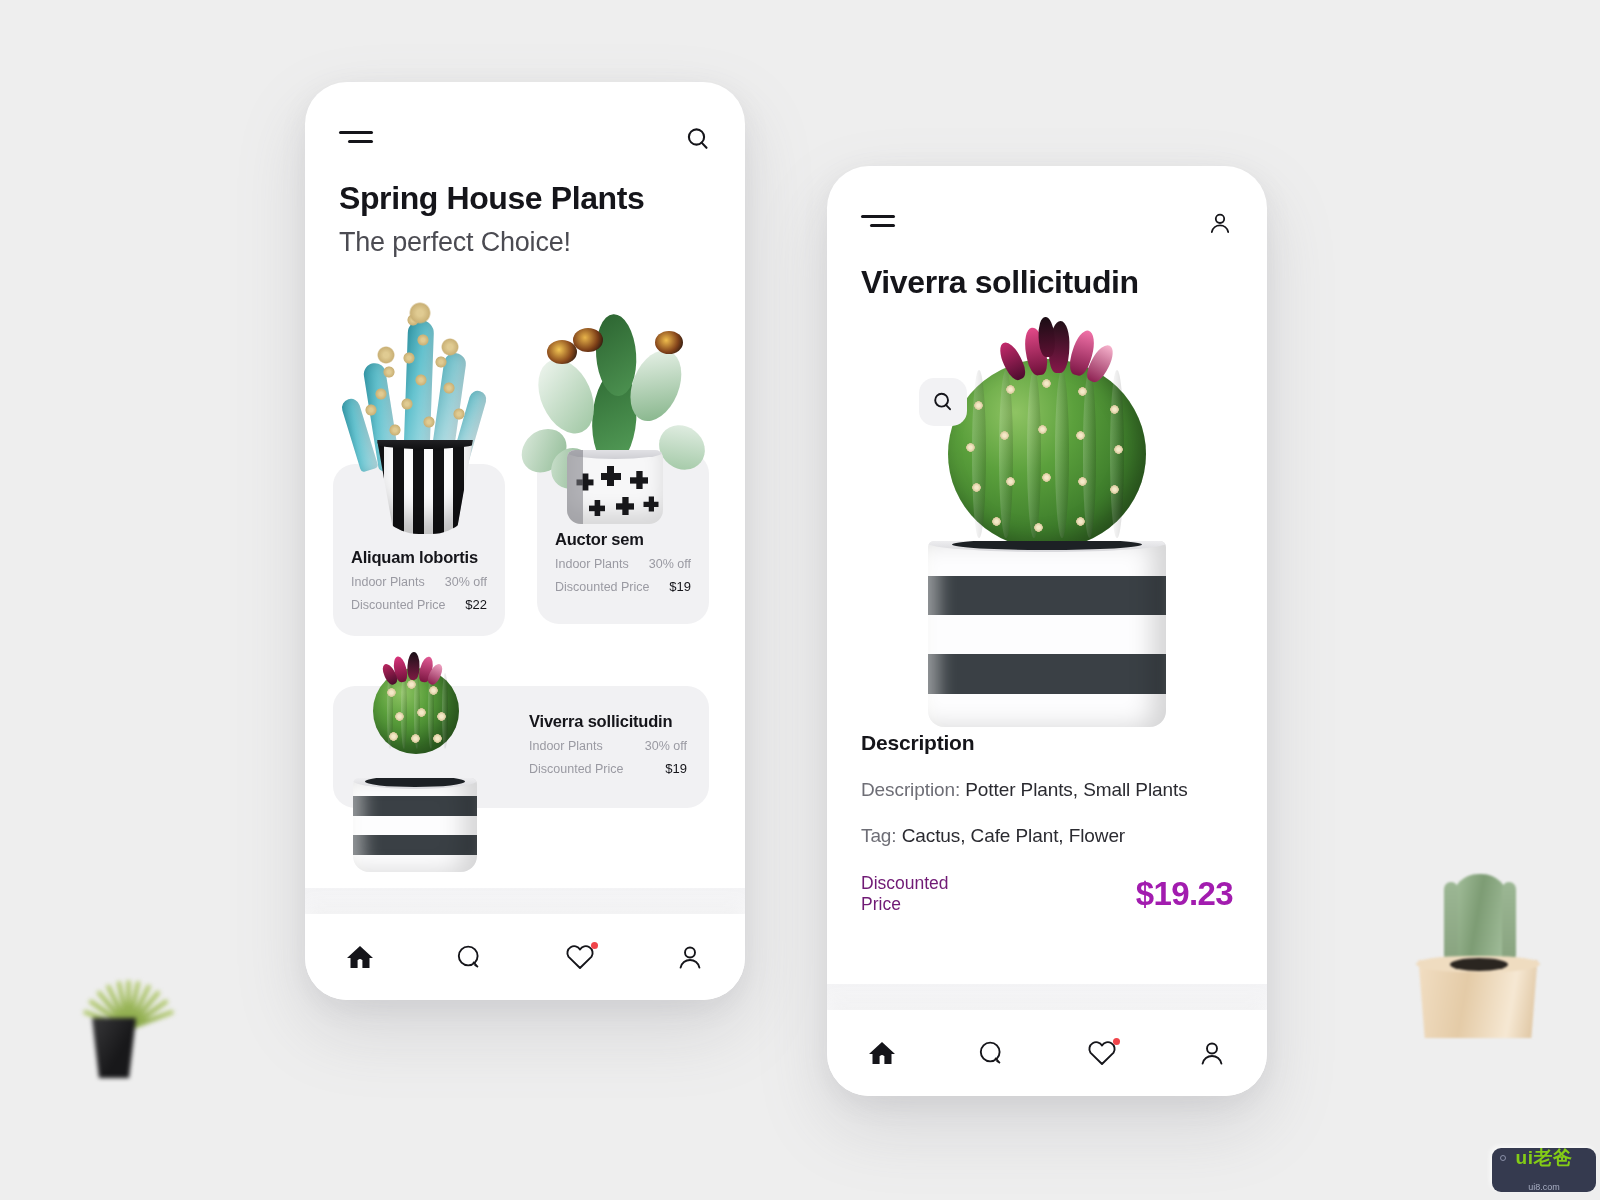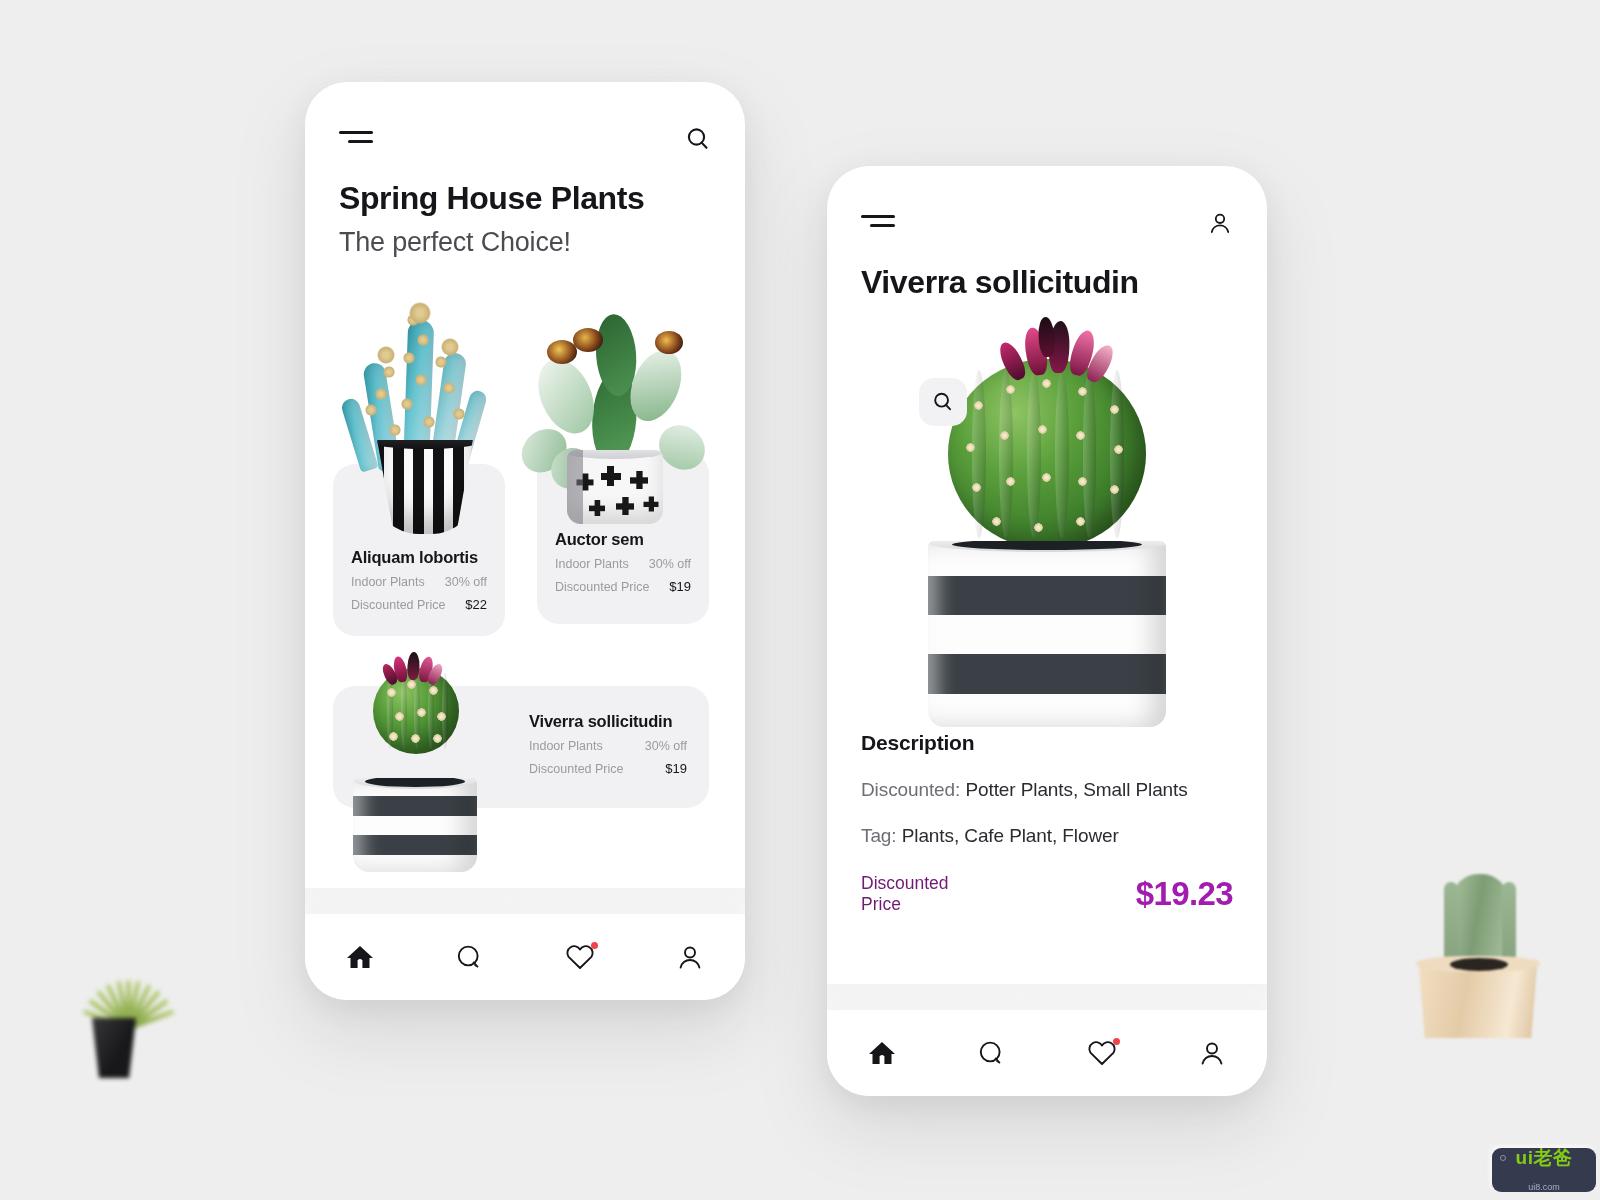--- a/index.html
+++ b/index.html
@@ -609,27 +609,27 @@
           <span class="rim-out"></span>
           <span class="rim-in"></span>
         </div>
       </div>
     </div>
 
     <div class="desc">
       <div class="desc-h">Description</div>
 
       <div class="desc-line">
-        <span>Discounted: </span>
+        <span>Description: </span>
         <b>Potter Plants, Small Plants</b>
       </div>
 
       <div class="desc-line">
         <span>Tag: </span>
-        <b>Plants, Cafe Plant, Flower</b>
+        <b>Cactus, Cafe Plant, Flower</b>
       </div>
 
       <div class="price-row">
         <div class="price-lab">
           <div>Discounted</div>
           <div>Price</div>
         </div>
         <div class="price-big">$19.23</div>
       </div>
     </div>

